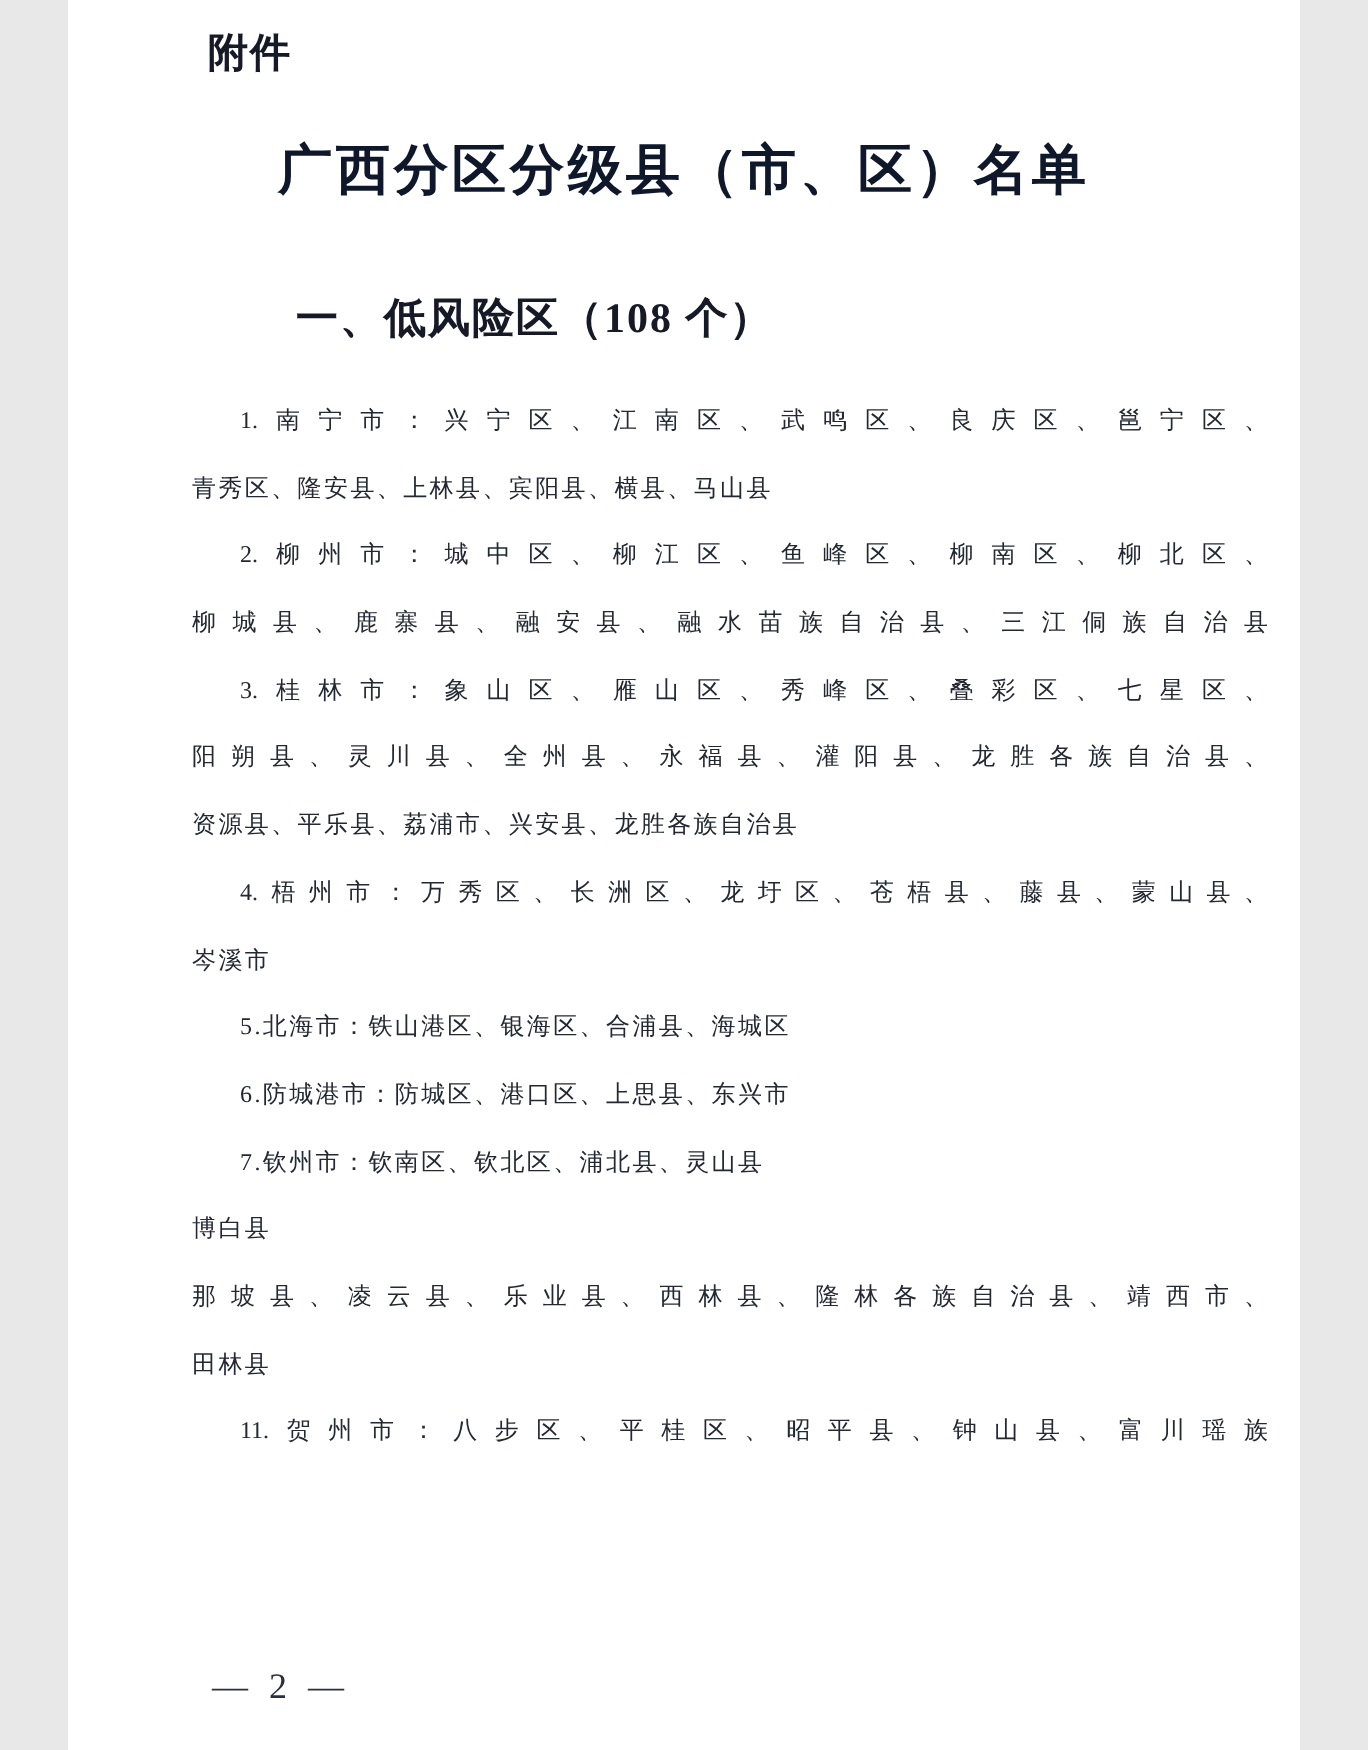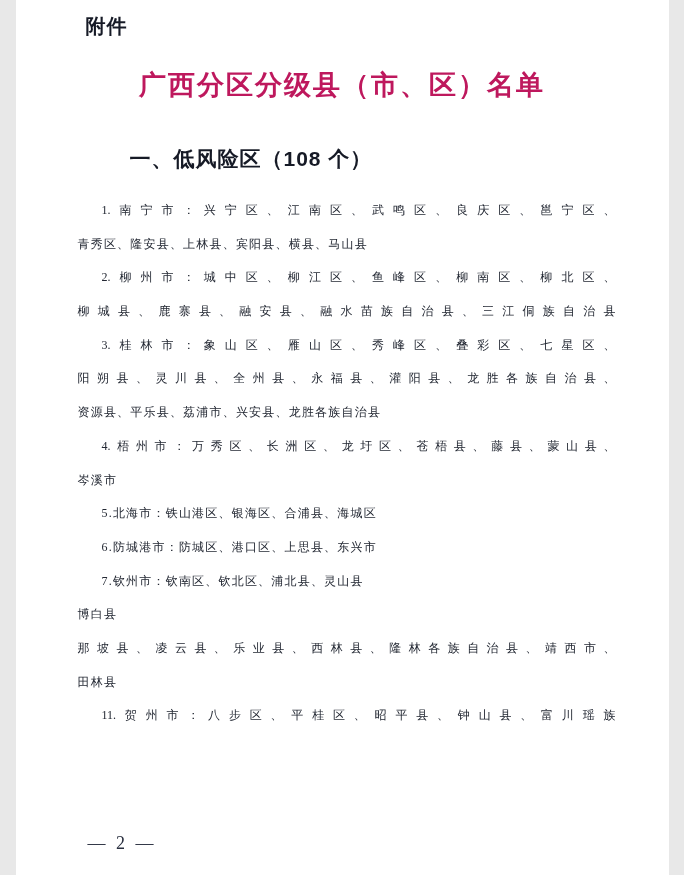--- a/index.html
+++ b/index.html
@@ -5,21 +5,20 @@
   html, body { margin: 0; padding: 0; background: #e8e8e8; }
   .page {
     position: relative;
     width: 616px;
     height: 875px;
     margin: 0 auto;
     background: #ffffff;
     overflow: hidden;
     font-family: "Liberation Serif", "DejaVu Serif", serif;
     color: #232833;
-    padding-left: 37px;
   }
   .attachment-label {
     position: absolute;
     top: 13px;
     left: 70px;
     font-family: "Liberation Sans", "DejaVu Sans", sans-serif;
     font-weight: bold;
     font-size: 20px;
     color: #161a26;
     letter-spacing: 1px;
@@ -27,27 +26,27 @@
   .doc-title {
     position: absolute;
     top: 67px;
     left: 0;
     width: 100%;
     text-align: center;
     font-family: "Liberation Sans", "DejaVu Sans", sans-serif;
     font-weight: bold;
     font-size: 27px;
     letter-spacing: 2px;
-    color: #be185d;
+    color: #0f172a;
   }
   .section-heading {
     position: absolute;
     top: 145px;
     left: 114px;
-    font-family: Liberation Sans, sans-serif;
+    font-family: Liberation Serif, serif;
     font-weight: bold;
     font-size: 21px;
     letter-spacing: 1px;
     color: #161a26;
   }
   .body-text {
     position: absolute;
     top: 194px;
     left: 62px;
     width: 538px;

